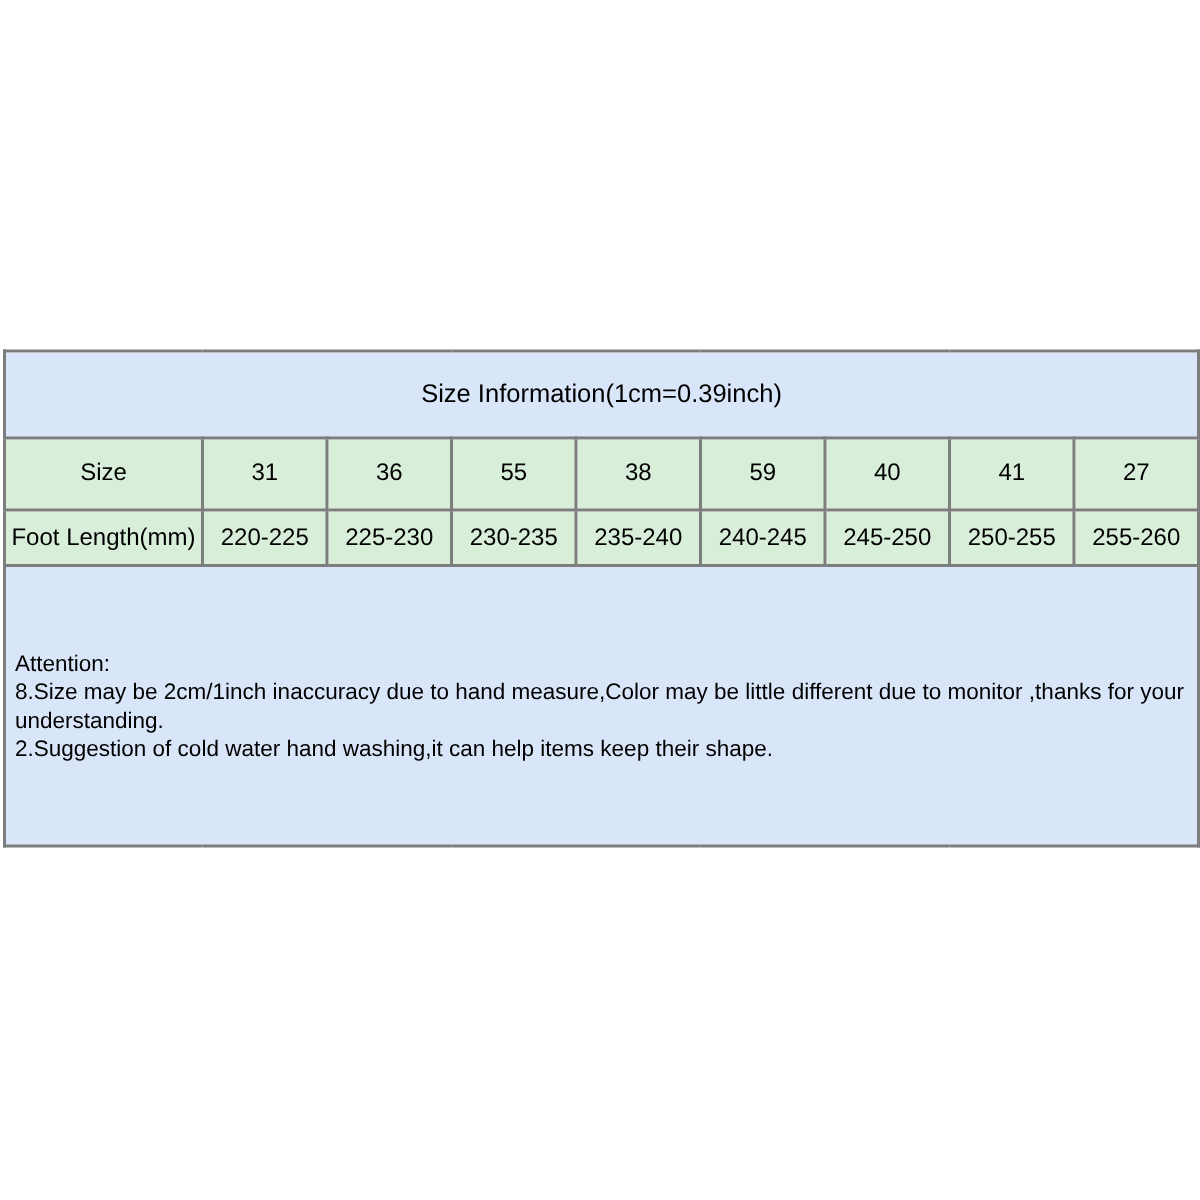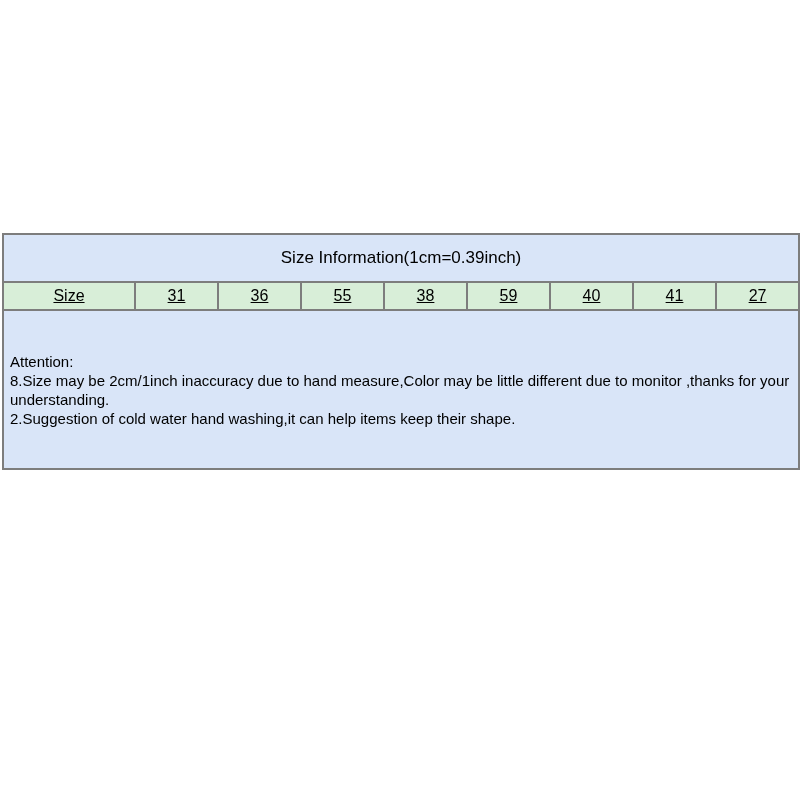--- a/index.html
+++ b/index.html
@@ -19,25 +19,25 @@
     border-collapse: collapse;
     table-layout: fixed;
   }
   .size-table td {
     border: 2px solid #7d7d7d;
     overflow: hidden;
     white-space: nowrap;
   }
   .blue-bg  { background: #d9e5f8; }
   .green-bg { background: #d8eed8; }
-  tr.title-row   { height: 48px; }
+  tr.title-row   { height: 58px; }
   tr.notice-row  { height: 46px; }
-  tr.size-row    { height: 28px; text-decoration: underline; }
+  tr.size-row    { height: 48px; }
   tr.foot-row    { height: 37px; }
-  tr.attention-row { height: 159px; }
+  tr.attention-row { height: 187px; }
   td.title-cell {
     text-align: center;
     vertical-align: middle;
     font-size: 17px;
   }
   td.notice-cell {
     text-align: center;
     vertical-align: bottom;
     padding-bottom: 1px;
     font-size: 13px;
@@ -79,20 +79,31 @@
       <td class="row-header-cell green-bg">Size</td>
       <td class="data-cell green-bg">31</td>
       <td class="data-cell green-bg">36</td>
       <td class="data-cell green-bg">55</td>
       <td class="data-cell green-bg">38</td>
       <td class="data-cell green-bg">59</td>
       <td class="data-cell green-bg">40</td>
       <td class="data-cell green-bg">41</td>
       <td class="data-cell green-bg">27</td>
     </tr>
+    <tr class="foot-row">
+      <td class="row-header-cell green-bg">Foot Length(mm)</td>
+      <td class="data-cell green-bg">220-225</td>
+      <td class="data-cell green-bg">225-230</td>
+      <td class="data-cell green-bg">230-235</td>
+      <td class="data-cell green-bg">235-240</td>
+      <td class="data-cell green-bg">240-245</td>
+      <td class="data-cell green-bg">245-250</td>
+      <td class="data-cell green-bg">250-255</td>
+      <td class="data-cell green-bg">255-260</td>
+    </tr>
     <tr class="attention-row">
       <td class="attention-cell blue-bg" colspan="9">
         <div>Attention:</div>
         <div>8.Size may be 2cm/1inch inaccuracy due to hand measure,Color may be little different due to monitor ,thanks for your</div>
         <div>understanding.</div>
         <div>2.Suggestion of cold water hand washing,it can help items keep their shape.</div>
       </td>
     </tr>
   </tbody>
 </table>

